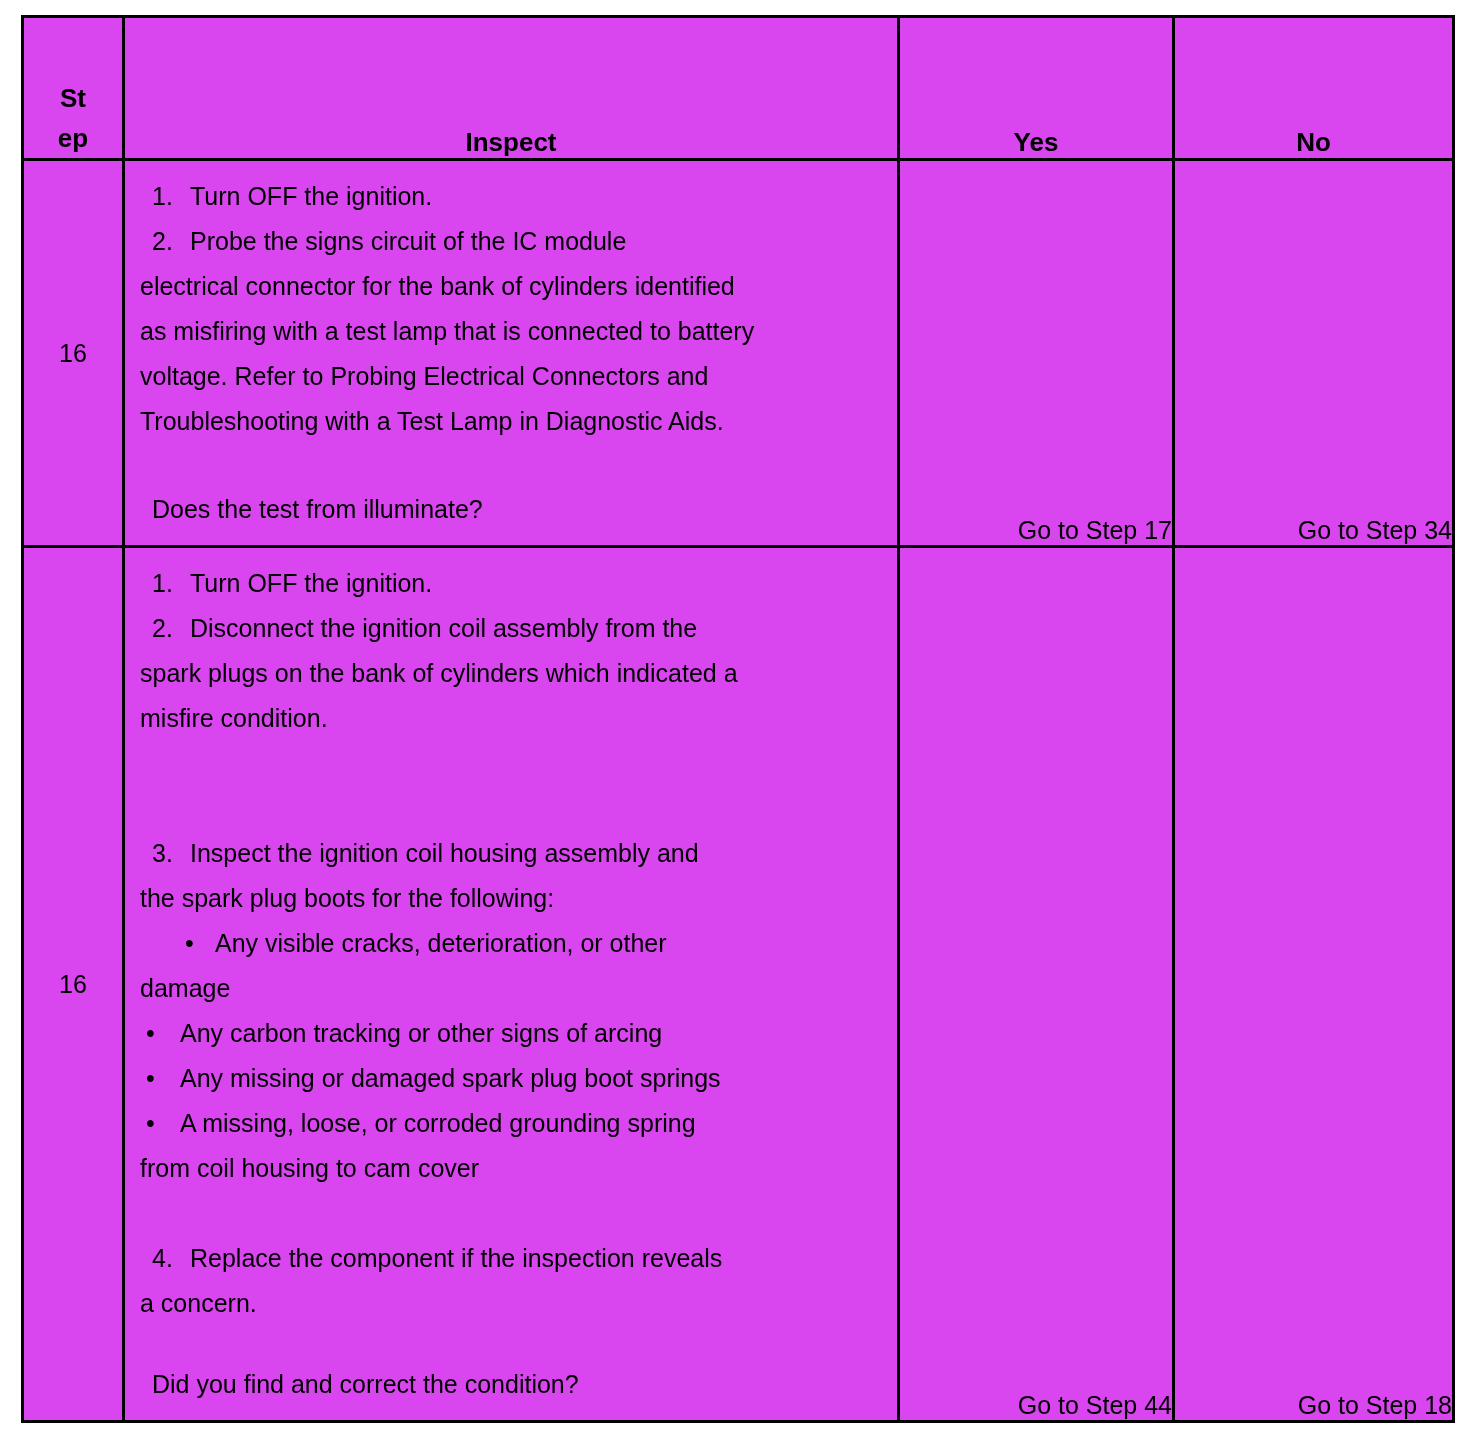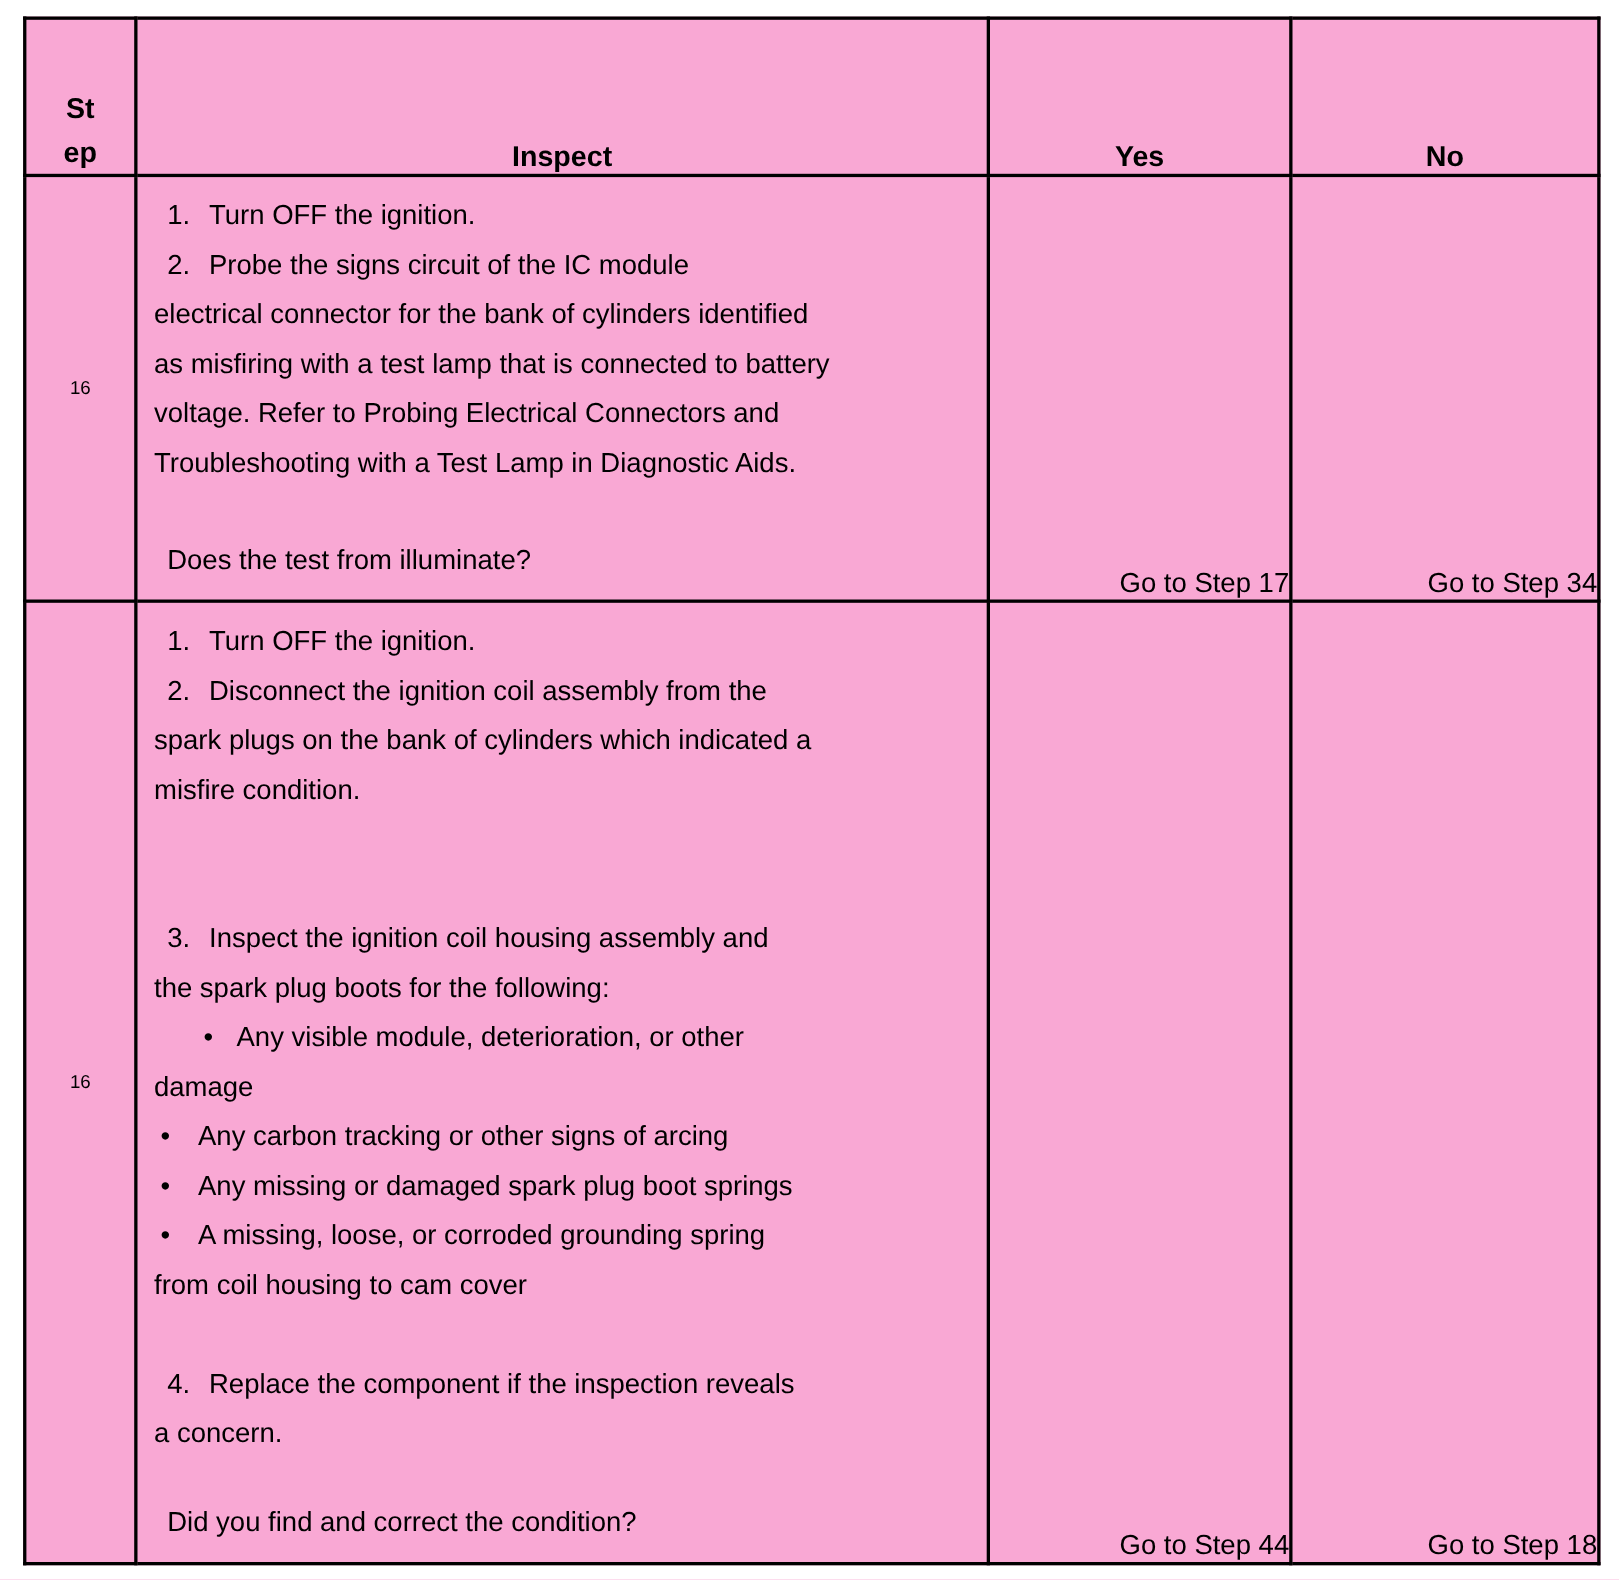--- a/index.html
+++ b/index.html
@@ -10,39 +10,39 @@
     background: #ffffff;
     color: #000000;
     font-family: "Liberation Sans", sans-serif;
   }
   .page { width: 1472px; height: 1436px; position: relative; }
   table.diag {
     border-collapse: collapse;
     table-layout: fixed;
     width: 1431px;
     margin: 15px 0 0 21px;
-    background: #f9a8d4;
+    background: #d946ef;
   }
   table.diag th, table.diag td {
     border: 3px solid #000000;
     padding: 0;
   }
   th {
     font-weight: bold;
     font-size: 26px;
     vertical-align: bottom;
     text-align: center;
     height: 143px;
     padding-bottom: 17px;
   }
   .step-header { white-space: pre-line; line-height: 40px; }
   td.step-cell {
     text-align: center;
     vertical-align: middle;
-    font-size: 17px;
+    font-size: 25px;
   }
   td.action-cell { vertical-align: top; }
   .cell-inner {
     display: flex;
     flex-direction: column;
     padding: 13px 10px 13px 15px;
   }
   .inner-r0 { height: 384px; }
   .inner-r1 { height: 872px; }
   .line {
@@ -143,21 +143,21 @@
                 <div class="line p">misfire condition.</div>
                 <div class="line blank">&nbsp;</div>
                 <div class="line blank">&nbsp;</div>
                 <div class="line n">
                   <span class="num">3.</span>
                   <span>Inspect the ignition coil housing assembly and</span>
                 </div>
                 <div class="line p">the spark plug boots for the following:</div>
                 <div class="line b1">
                   <span class="bullet">•</span>
-                  <span>Any visible module, deterioration, or other</span>
+                  <span>Any visible cracks, deterioration, or other</span>
                 </div>
                 <div class="line p">damage</div>
                 <div class="line b">
                   <span class="bullet">•</span>
                   <span>Any carbon tracking or other signs of arcing</span>
                 </div>
                 <div class="line b">
                   <span class="bullet">•</span>
                   <span>Any missing or damaged spark plug boot springs</span>
                 </div>

